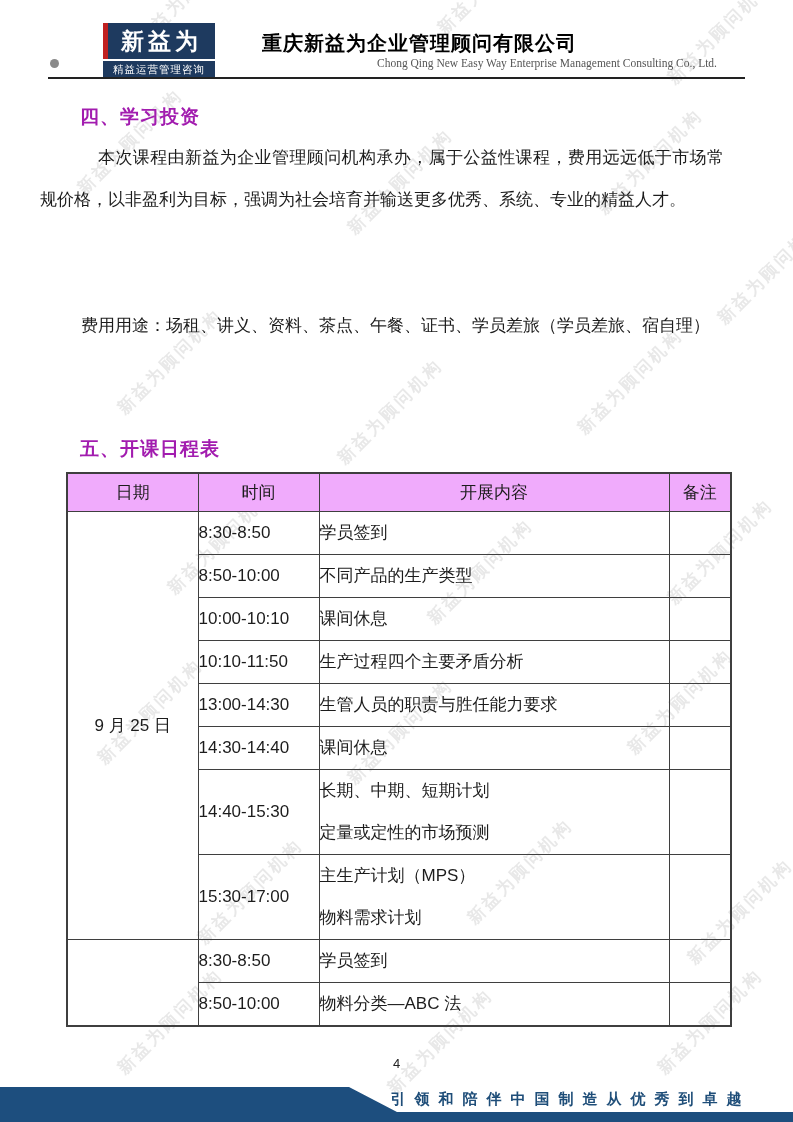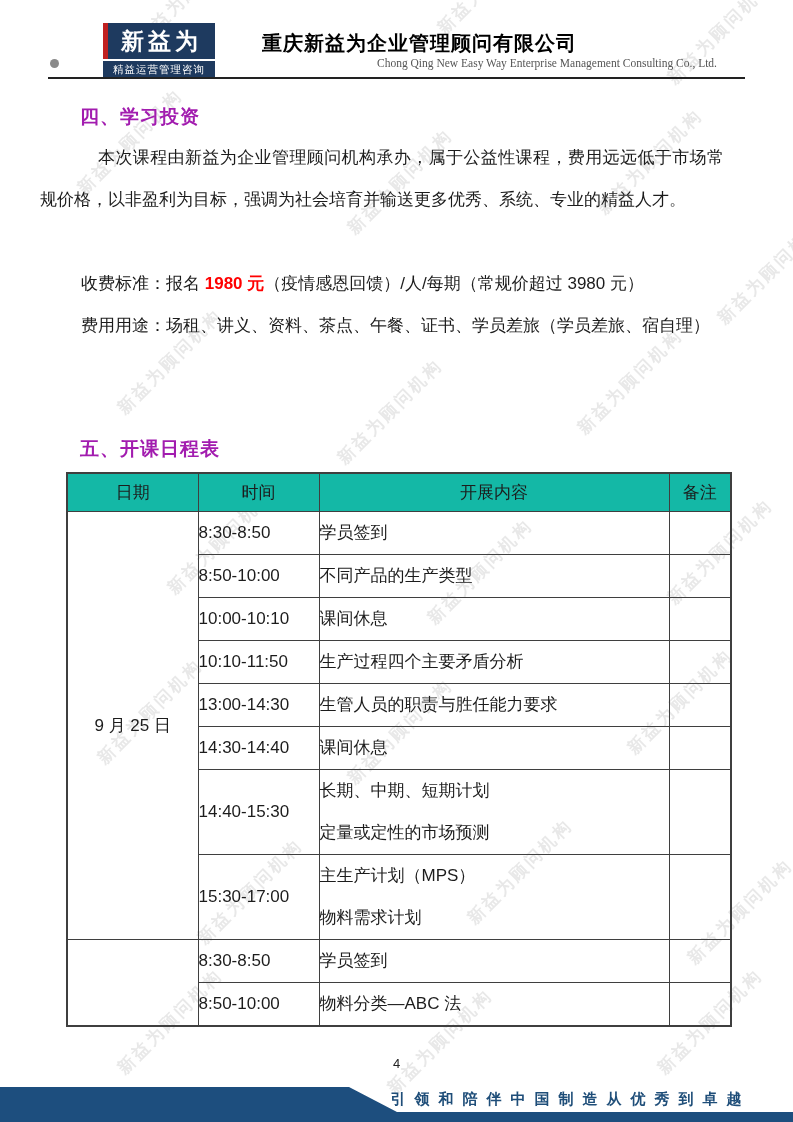--- a/index.html
+++ b/index.html
@@ -32,21 +32,21 @@
         text-align:justify;z-index:2;}
   .para-intro{top:137px;text-indent:58px;}
   .para-fee{top:263px;text-indent:41px;white-space:nowrap;text-align:left;}
   .para-usage{top:305px;text-indent:41px;}
   .fee-price{color:#ff0000;font-weight:bold;}
   
   .sched{position:absolute;left:66px;top:472px;z-index:2;border-collapse:collapse;
          border:2px solid #3f3f3f;table-layout:fixed;width:664px;}
   .sched th,.sched td{border:1.5px solid #3f3f3f;font-weight:normal;
                       font-size:17px;color:#1c1c1c;padding:0;}
-  .sched th{background:#14b8a6;height:37px;text-align:center;}
+  .sched th{background:#f0abfc;height:37px;text-align:center;}
   .sched td{height:42px;line-height:42px;vertical-align:middle;}
   .cell-date{text-align:center;}
   .cell-time{padding-left:8px;}
   .cell-content{padding-left:8px;}
   .cell-content div{line-height:42px;}
   
   .page-num{position:absolute;left:0;top:1056px;width:100%;text-align:center;
             font-size:13px;color:#222;z-index:2;}
   .foot-bar{position:absolute;left:0;top:1087px;width:793px;height:35px;z-index:2;}
   .foot-shape{position:absolute;left:0;top:0;width:100%;height:100%;background:#1d4e7e;
@@ -92,23 +92,20 @@
       <span class="logo-main">新益为</span>
     </div>
     <div class="logo-tag">精益运营管理咨询</div>
   </div>
   <div class="company-cn">重庆新益为企业管理顾问有限公司</div>
   <div class="company-en">Chong Qing New Easy Way Enterprise Management Consulting Co., Ltd.</div>
   <div class="hdr-rule"></div>
 
   <div class="sec-title sec4-title">四、学习投资</div>
   <div class="para para-intro">本次课程由新益为企业管理顾问机构承办，属于公益性课程，费用远远低于市场常规价格，以非盈利为目标，强调为社会培育并输送更多优秀、系统、专业的精益人才。</div>
-  <div class="para para-fee">
-    <span>收费标准：报名 </span><span class="fee-price">1980 元</span><span>（疫情感恩回馈）/人/每期（常规价超过 3980 元）</span>
-  </div>
   <div class="para para-usage">费用用途：场租、讲义、资料、茶点、午餐、证书、学员差旅（学员差旅、宿自理）</div>
 
   <div class="sec-title sec5-title">五、开课日程表</div>
 
   <table class="sched">
     <colgroup>
       <col style="width:131px">
         <col style="width:121px">
         <col style="width:350px">
         <col style="width:62px">

